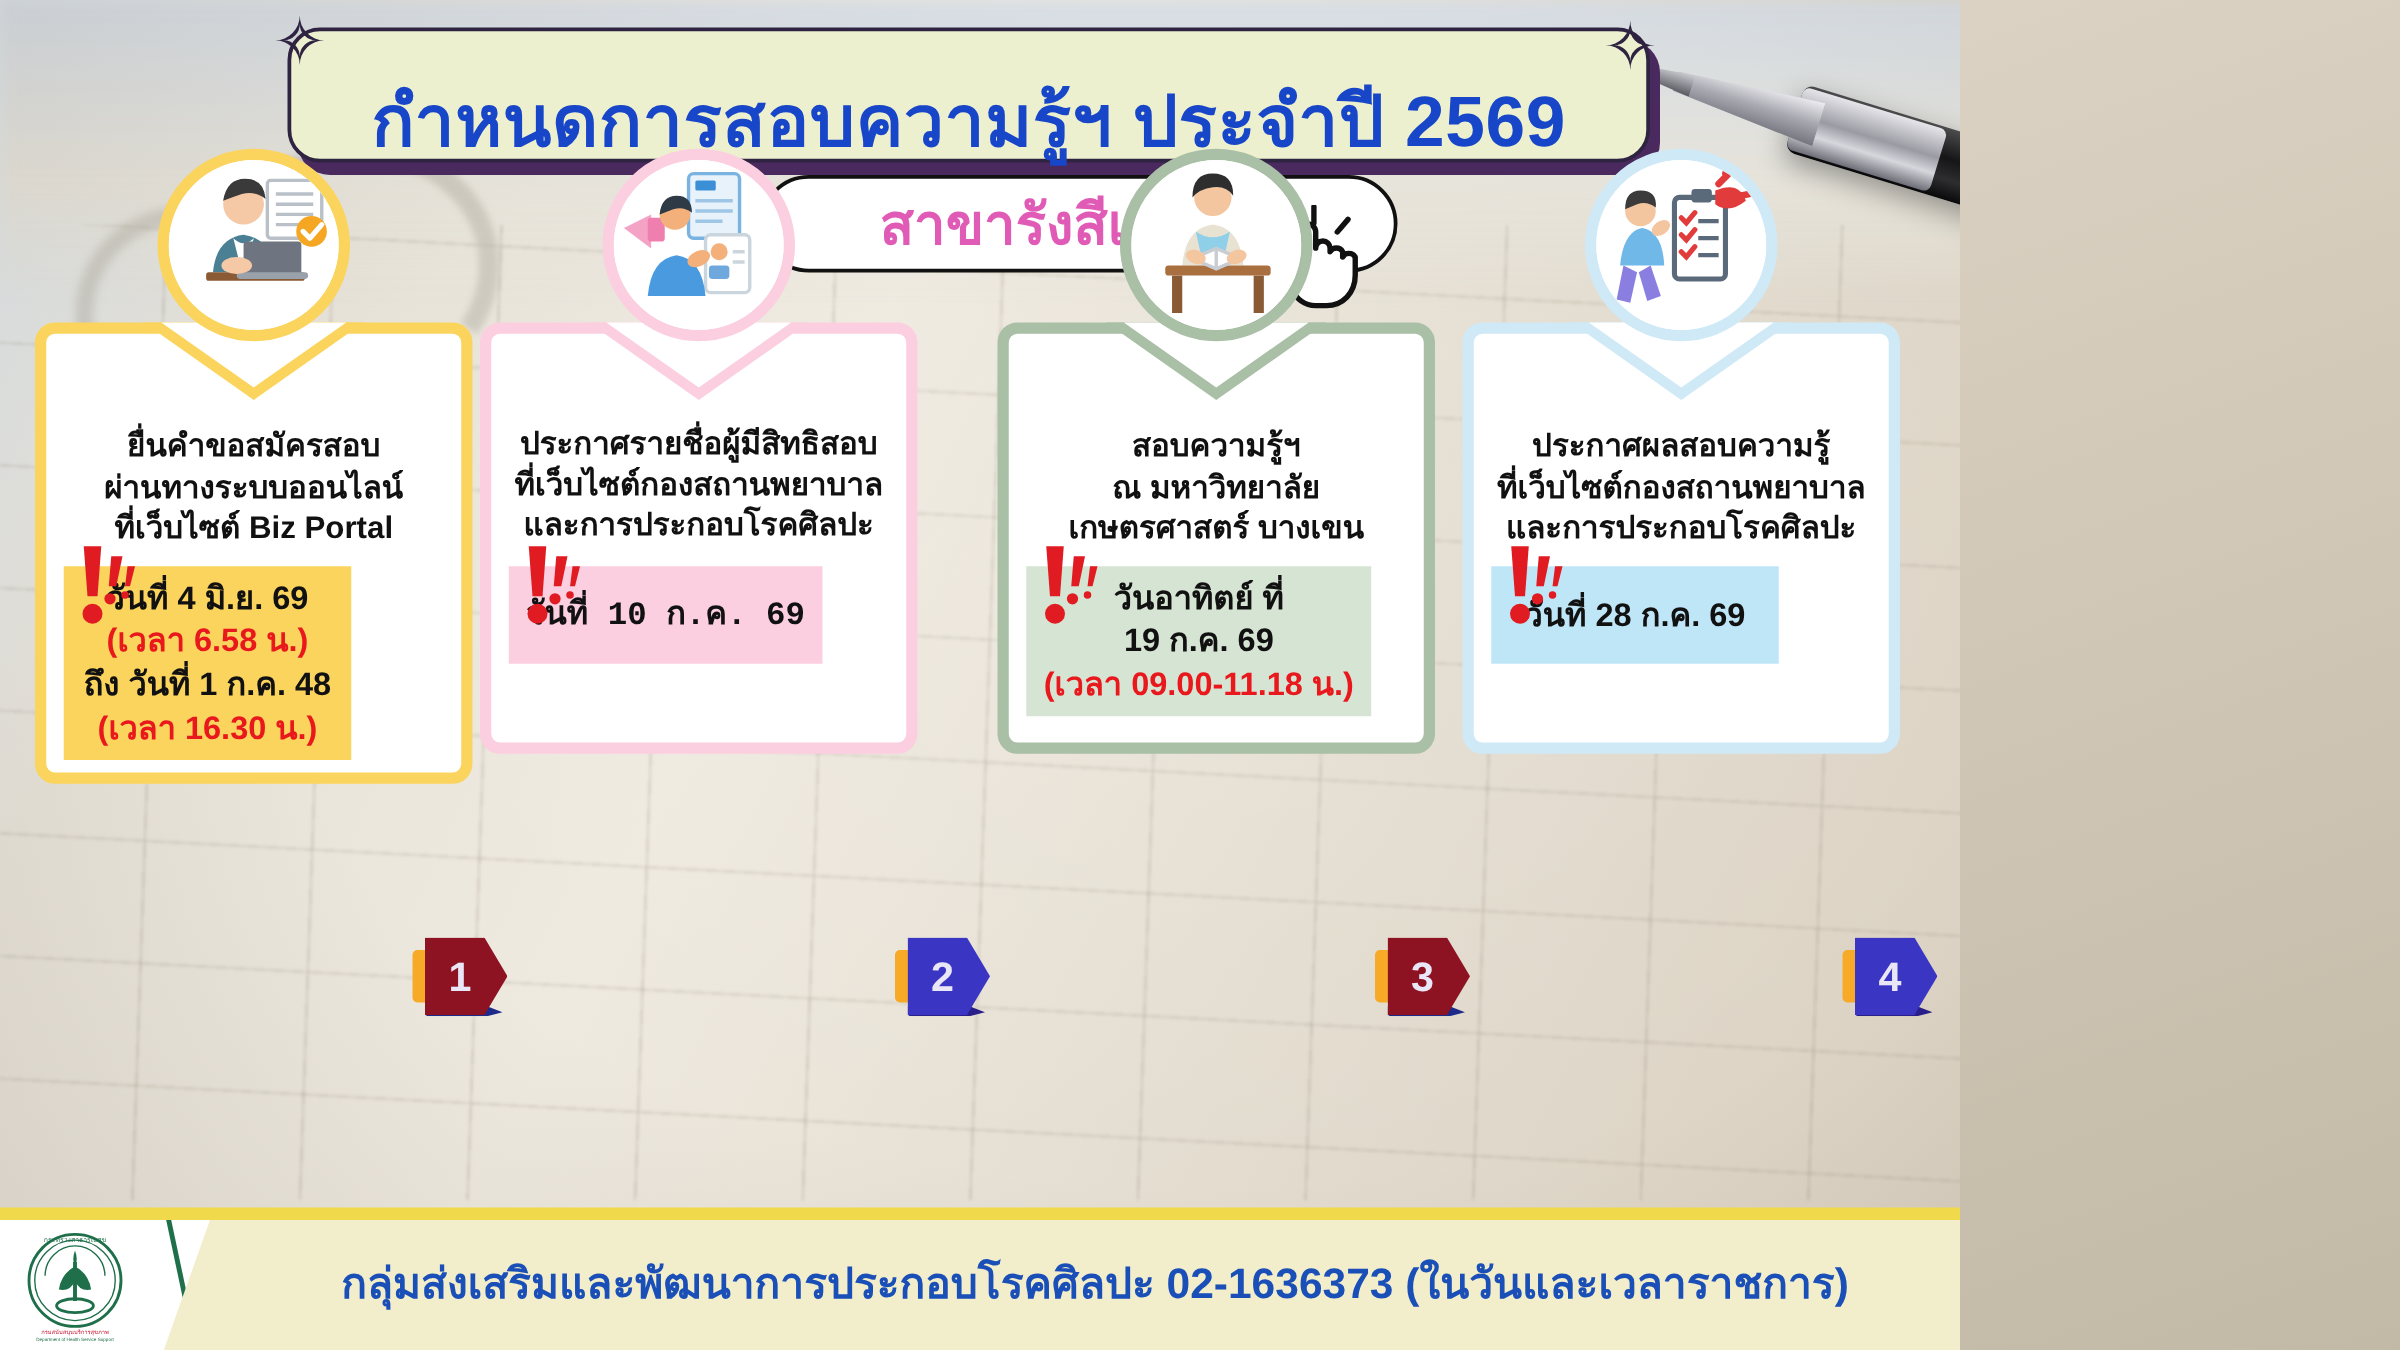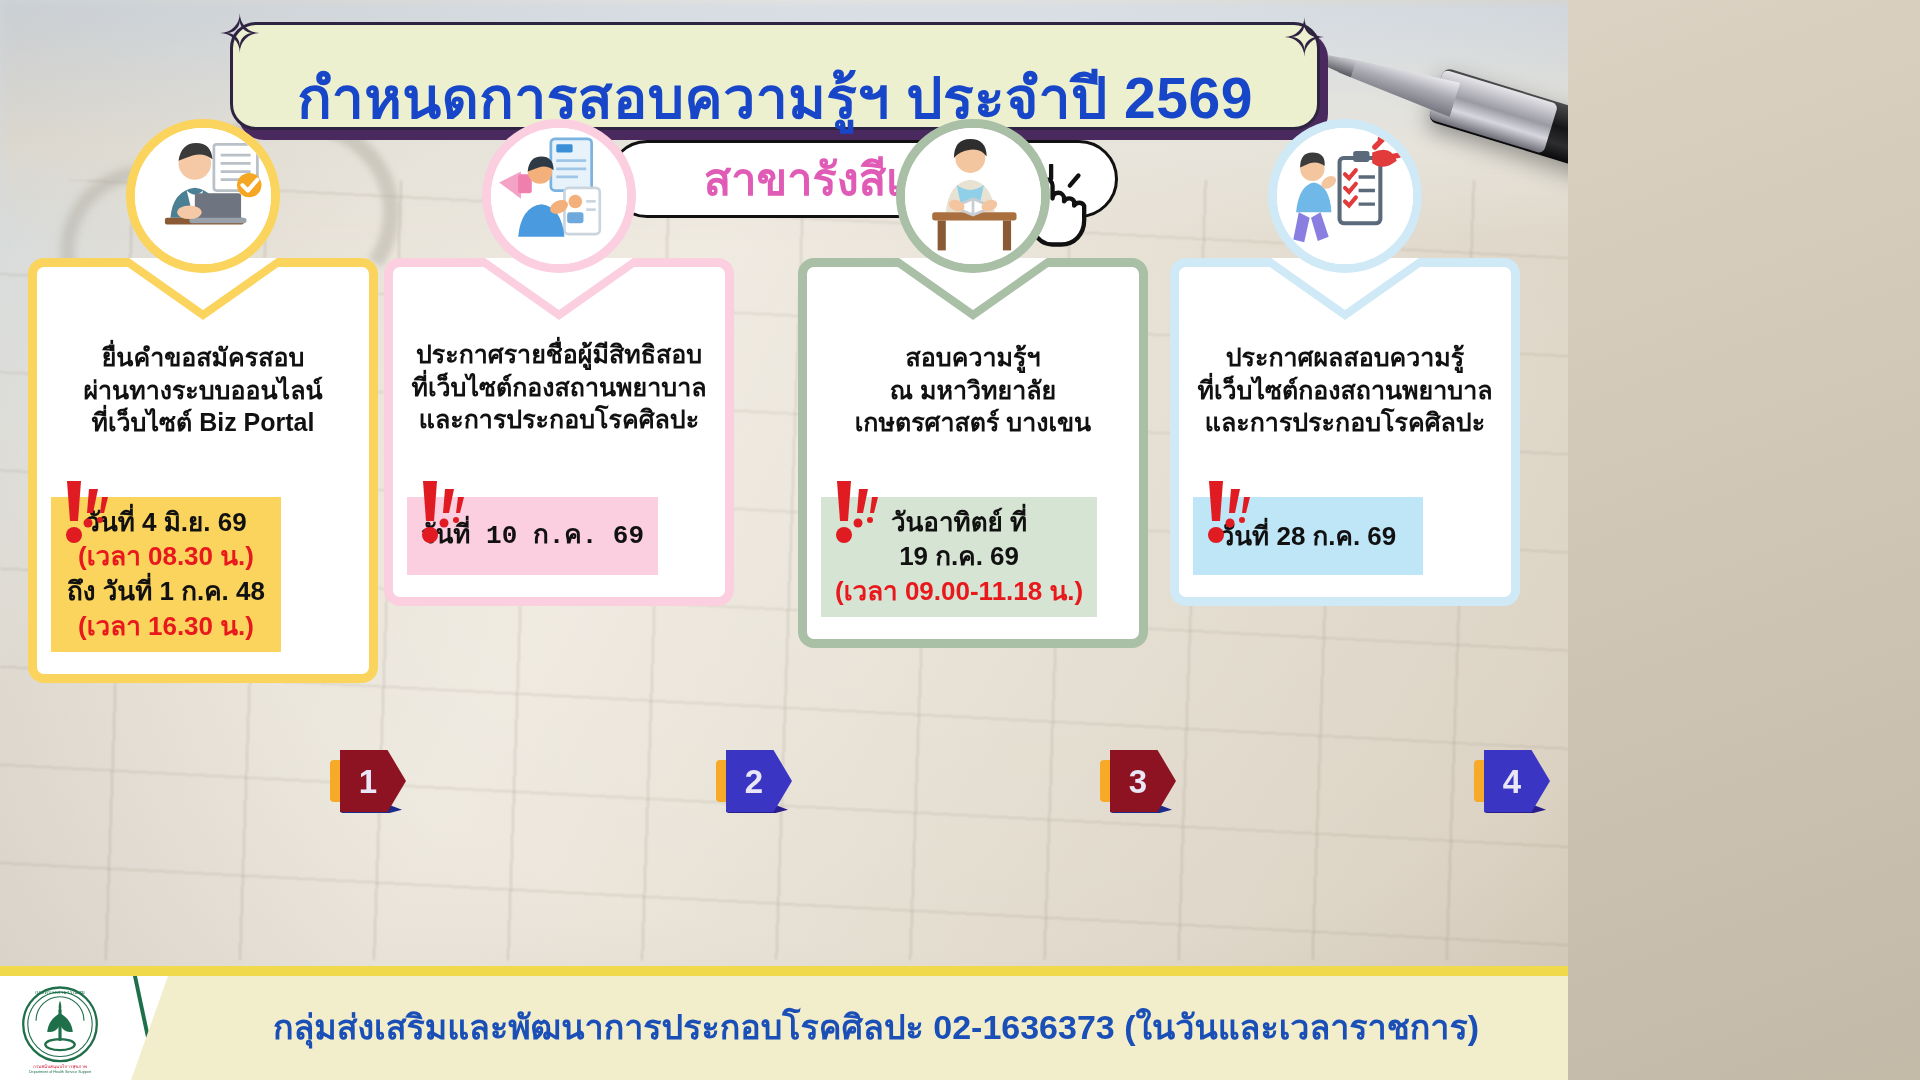--- a/index.html
+++ b/index.html
@@ -123,23 +123,23 @@
   .step.s1 { left:28px; }
   .step.s2 { left:384px;font-family:Liberation Mono, monospace; }
   .step.s3 { left:798px; }
   .step.s4 { left:1170px; }
 
   .bubble {
     position:relative; width:100%;
     border:9px solid var(--c);
     border-radius:16px;
     background:#fff;
-    padding:74px 14px 22px;
+    padding:74px 14px 10px;
     min-height:345px;
-    display:flex; flex-direction:column; align-items:center;gap:44px;
+    display:flex; flex-direction:column; align-items:center;
   }
   
   .bubble::before{
     content:""; position:absolute; left:50%; top:-9px; transform:translateX(-50%);
     width:0; height:0;
     border-left:88px solid transparent; border-right:88px solid transparent;
     border-top:62px solid var(--c);
   }
   .bubble::after{
     content:""; position:absolute; left:50%; top:-9px; transform:translateX(-50%);
@@ -310,21 +310,21 @@
         <svg class="bang" viewBox="0 0 58 76">
           <path d="M12 4 h14 l-3 40 h-8 z" fill="#e01b22"></path>
           <circle cx="19" cy="58" r="8" fill="#e01b22"></circle>
           <path d="M34 12 h9 l-5 24 h-6 z" fill="#e01b22"></path>
           <circle cx="33" cy="46" r="4.5" fill="#e01b22"></circle>
           <path d="M47 20 h6 l-4 16 h-4 z" fill="#e01b22"></path>
           <circle cx="45" cy="43" r="3" fill="#e01b22"></circle>
         </svg>
         <div class="datebox" style="--dbg:#fbd45e">
           <div>วันที่ 4 มิ.ย. 69</div>
-          <div class="red">(เวลา 08.30 น.)</div>
+          <div class="red">(เวลา 6.58 น.)</div>
           <div>ถึง วันที่ 1 ก.ค. 48</div>
           <div class="red">(เวลา 16.30 น.)</div>
         </div>
       </div>
     </div>
   </div>
 
   <div class="step s2">
     <div class="bubble" style="--c:#fbcfdf">
       <div class="avatar" style="--c:#fbcfdf">

